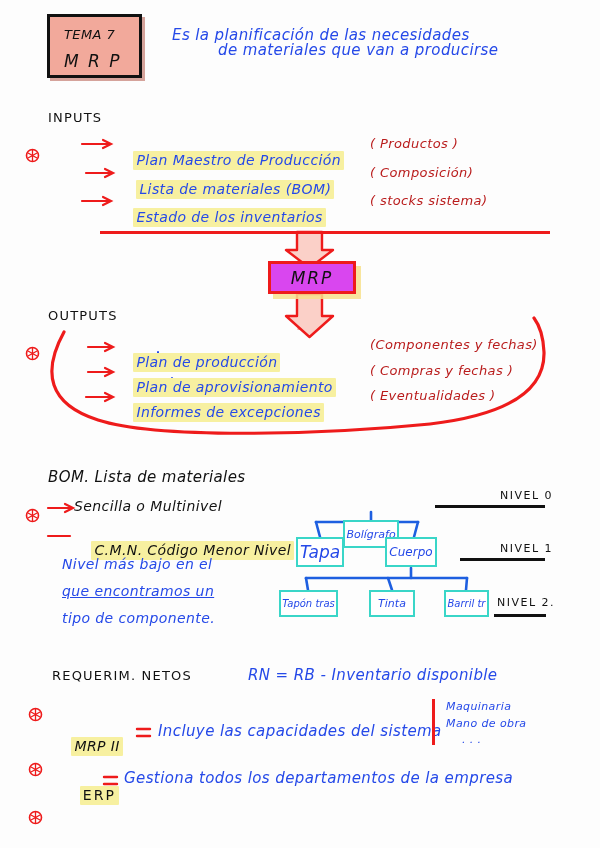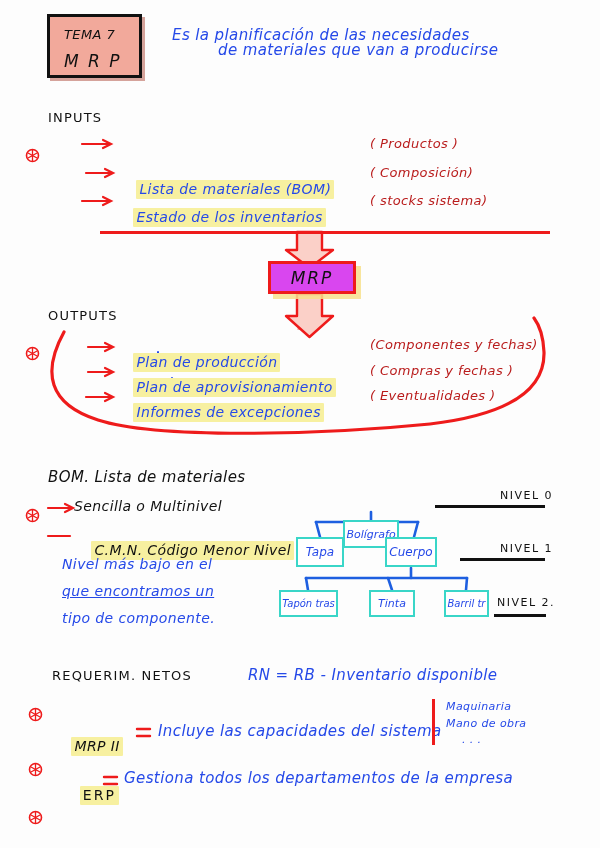--- a/index.html
+++ b/index.html
@@ -131,20 +131,23 @@
   <div class="abs hand blue" style="left:172px;top:41px;font-size:15px;margin-left:46px;">de materiales que van a producirse</div>
 
   <div class="abs bullet" style="left:25px;top:110px;">
     <svg width="15" height="15" viewBox="0 0 15 15">
       <circle cx="7.5" cy="7.5" r="6" fill="none" stroke="#ee1b1b" stroke-width="1.6"></circle>
       <path d="M3 5 L12 10 M3 10 L12 5 M7.5 2 L7.5 13" stroke="#ee1b1b" stroke-width="1.3" fill="none"></path>
     </svg>
   </div>
   <div class="abs caps black" style="left:48px;top:110px;font-size:13px;">INPUTS</div>
 
+  <div class="abs hand blue" style="left:114px;top:136px;font-size:14px;">
+    <span class="hl">Plan Maestro de Producción</span>
+  </div>
   <div class="abs hand red" style="left:370px;top:136px;font-size:13px;">( Productos )</div>
 
   <div class="abs hand blue" style="left:117px;top:165px;font-size:14px;">
     <span class="hl">Lista de materiales (BOM)</span>
   </div>
   <div class="abs hand red" style="left:370px;top:165px;font-size:13px;">( Composición)</div>
 
   <div class="abs hand blue" style="left:114px;top:193px;font-size:14px;">
     <span class="hl">Estado de los inventarios</span>
   </div>
@@ -194,21 +197,21 @@
   </div>
 
   <div class="abs hand blue" style="left:62px;top:556px;font-size:14px;">Nivel más bajo en el</div>
   <div class="abs hand blue" style="left:62px;top:583px;font-size:14px;text-decoration:underline;">que encontramos un</div>
   <div class="abs hand blue" style="left:62px;top:610px;font-size:14px;">tipo de componente.</div>
 
   <div class="tnode" style="left:343px;top:484px;width:56px;height:28px;font-size:11px;margin-top:36px;">
     <span>Bolígrafo</span>
   </div>
 
-  <div class="tnode" style="left:296px;top:537px;width:48px;height:30px;font-size:12px;">
+  <div class="tnode" style="left:296px;top:537px;width:48px;height:30px;font-size:17px;">
     <span>Tapa</span>
   </div>
 
   <div class="tnode" style="left:385px;top:537px;width:52px;height:30px;font-size:12px;">
     <span>Cuerpo</span>
   </div>
 
   <div class="tnode" style="left:279px;top:590px;width:59px;height:27px;font-size:10px;">
     <span>Tapón tras</span>
   </div>

